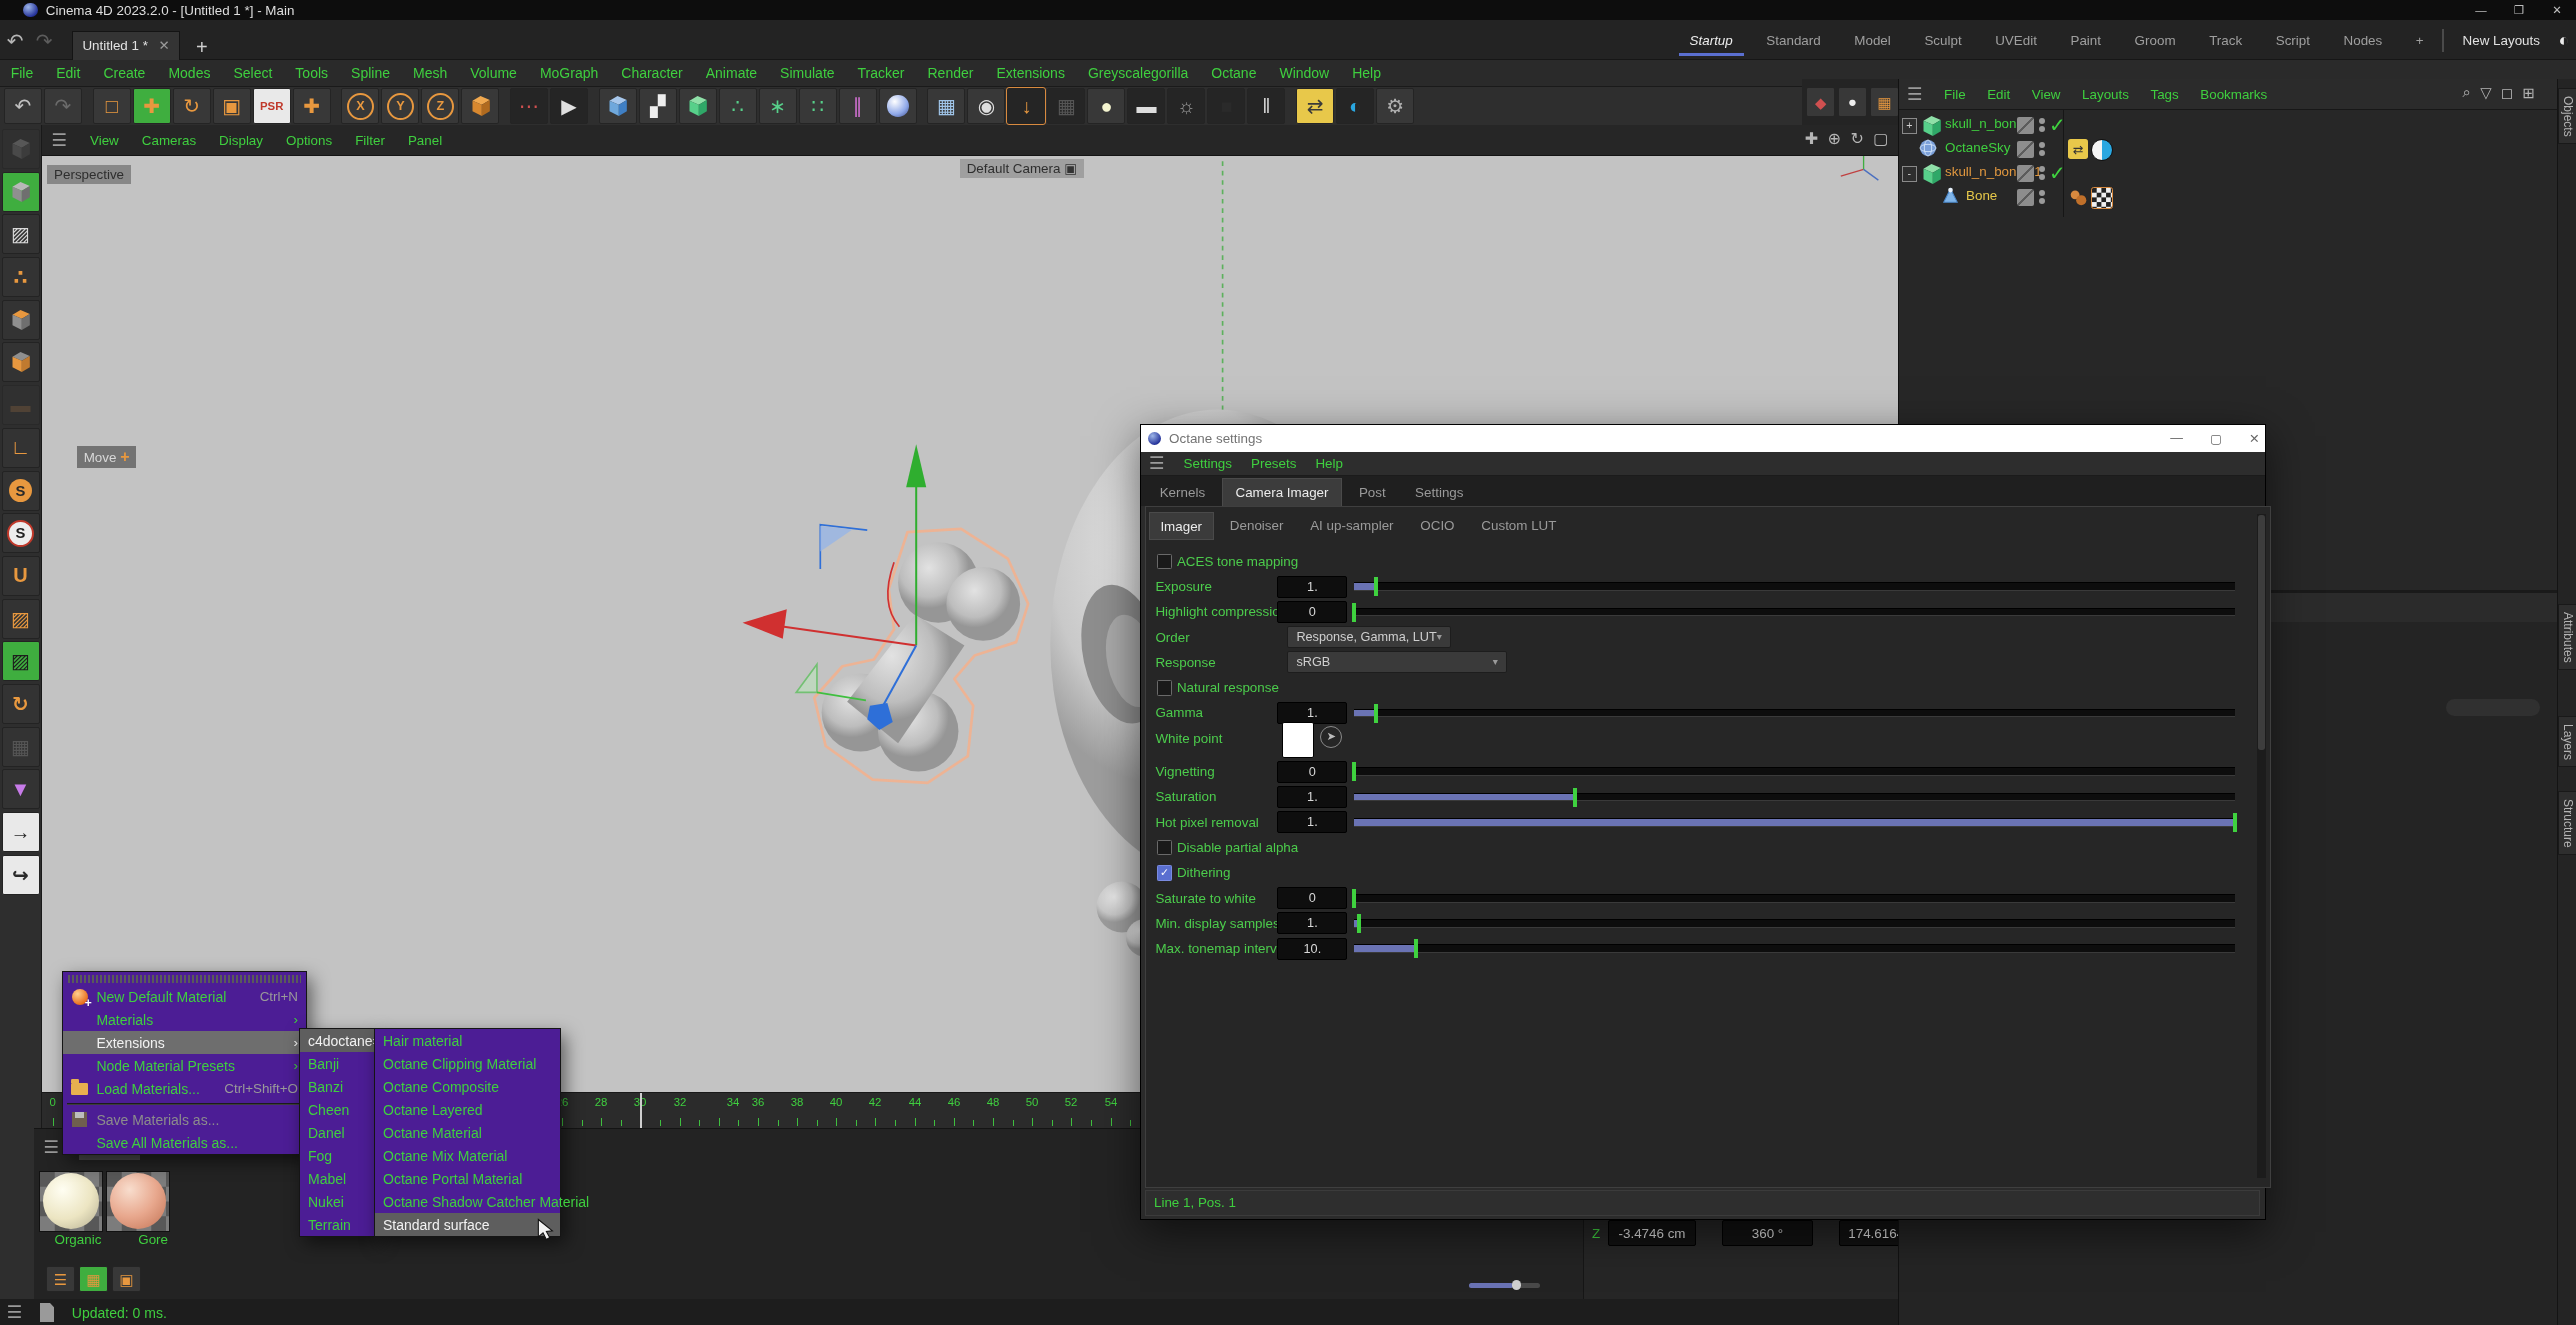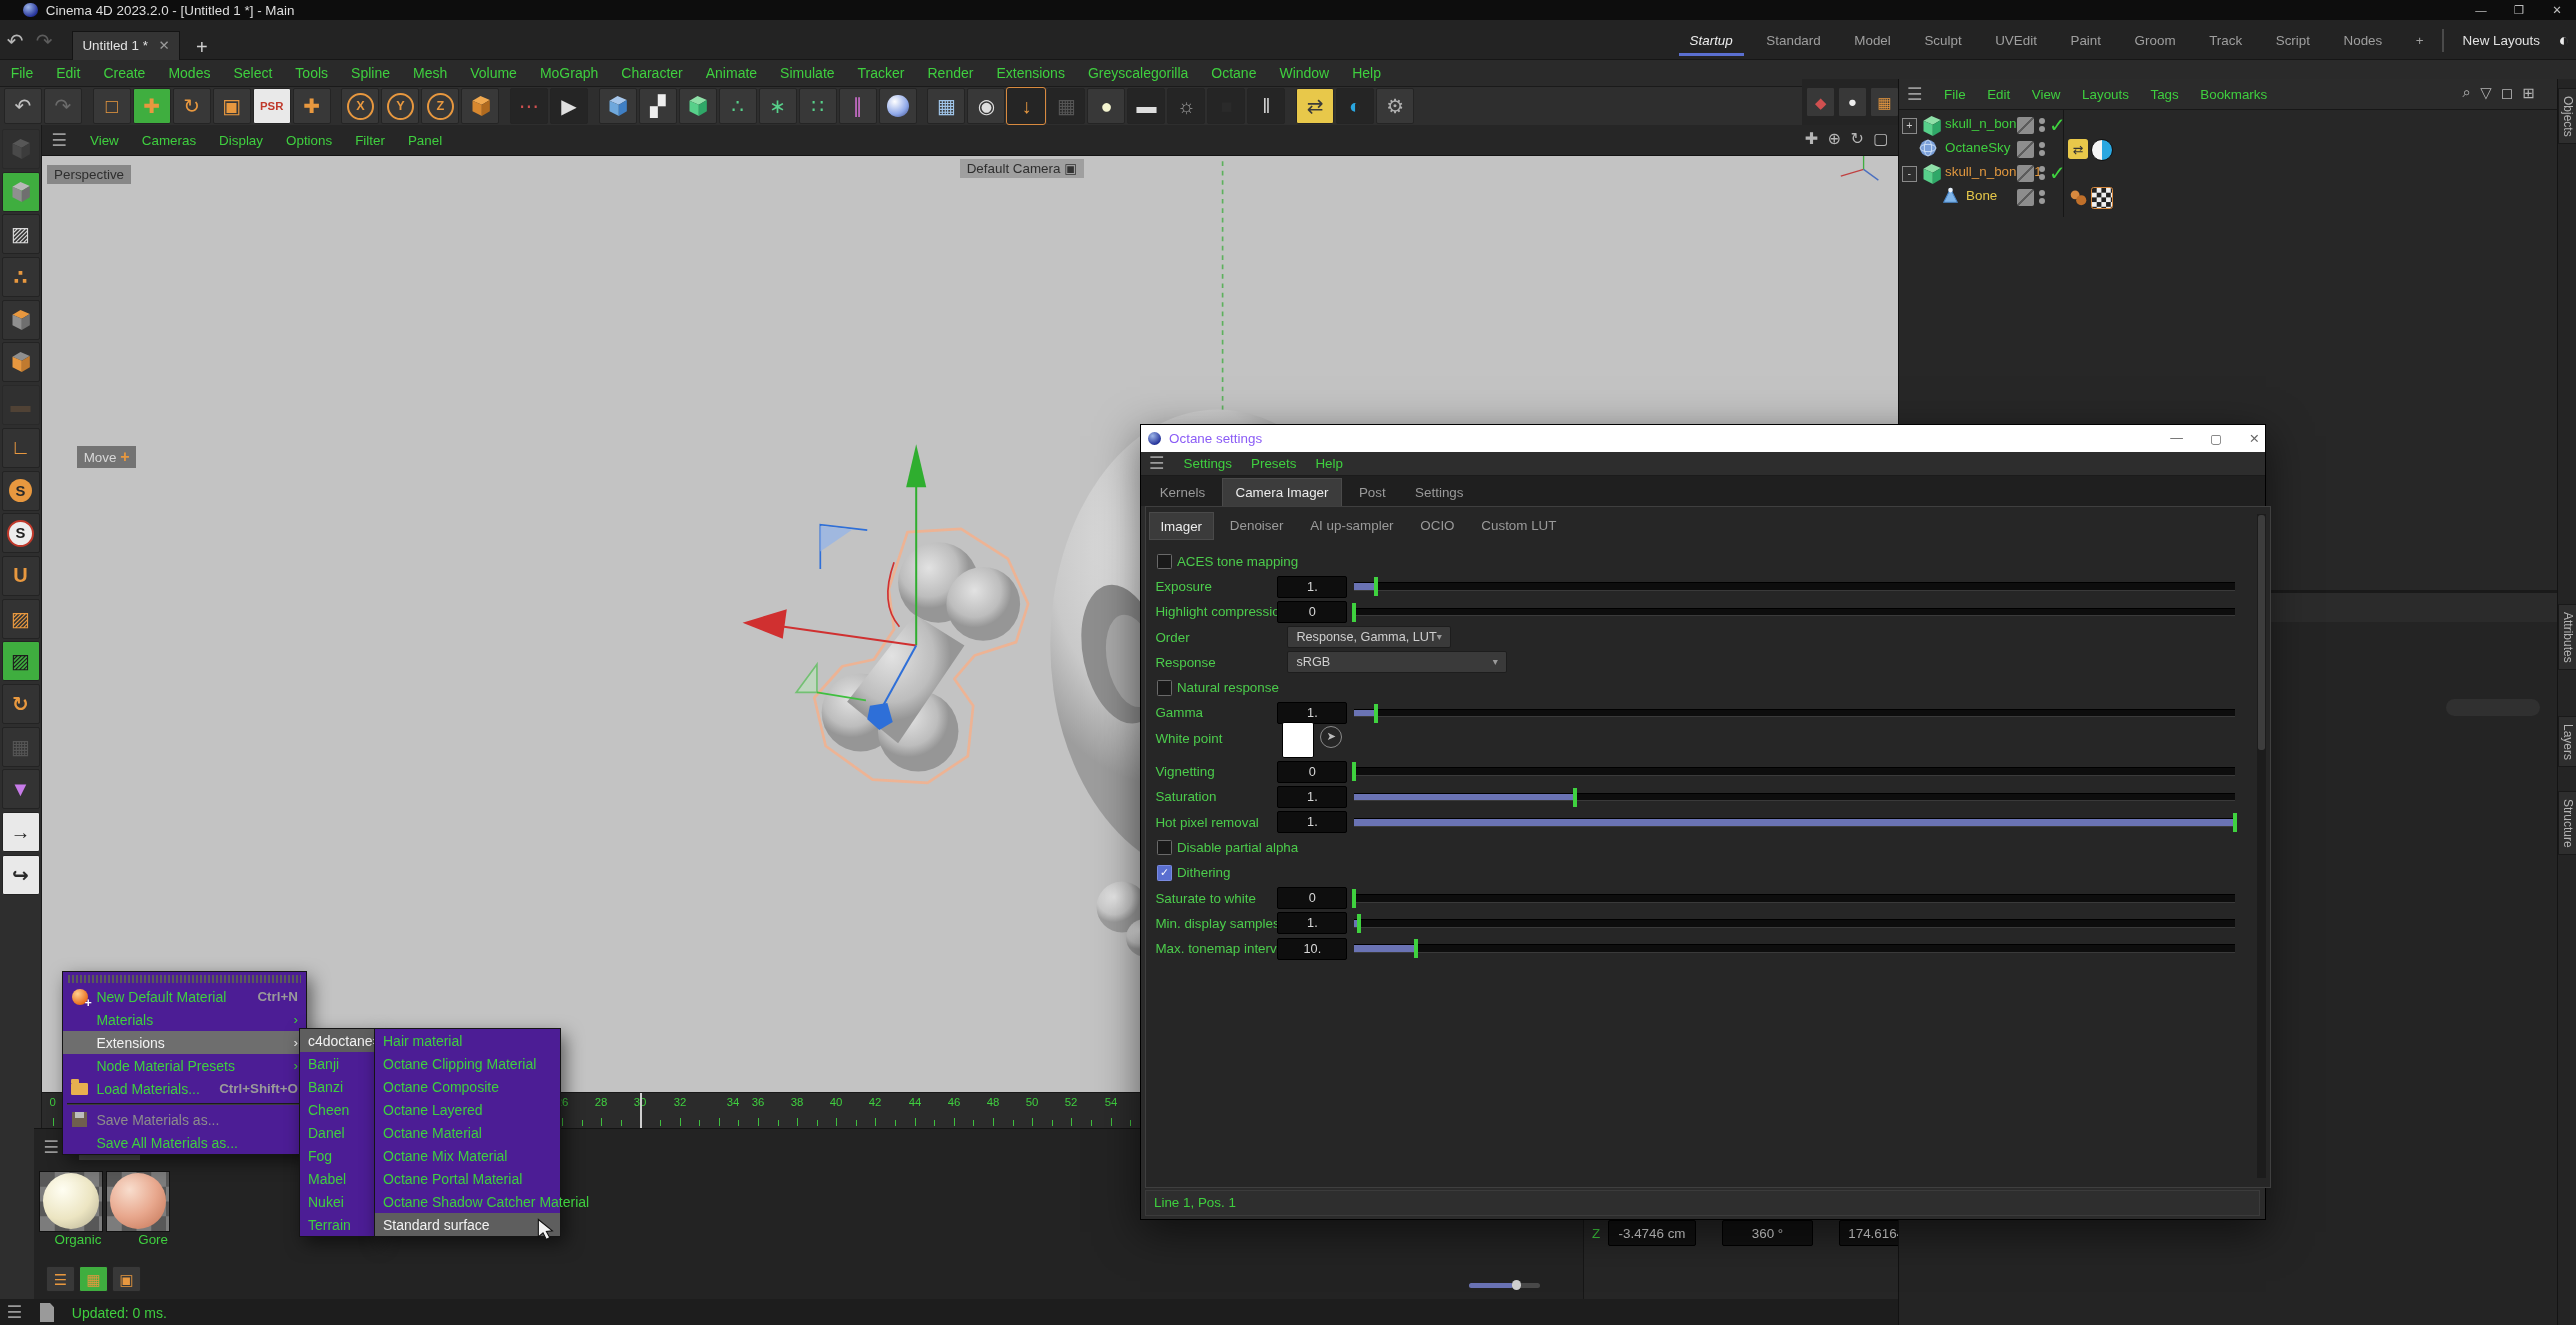--- a/index.html
+++ b/index.html
@@ -92,21 +92,21 @@
   .tagbox{position:absolute;top:2px;width:20px;height:20px;border-radius:2.7px;display:flex;align-items:center;justify-content:center;}
   #splitter{position:absolute;left:0;top:511px;width:659px;height:2.7px;background:#1a1a1a;}
   #ambar{position:absolute;left:0;top:514px;width:659px;height:29.5px;background:#2b2b2b;border-bottom:0.7px solid #171717;display:flex;align-items:center;gap:13.4px;padding-left:10.7px;box-sizing:border-box;color:#c2c2c2;font-size:16px;}
   #amcontent{position:absolute;left:0;top:543px;width:659px;height:703px;background:#242424;}
   .ampill{position:absolute;left:547px;top:77px;width:94px;height:17.4px;border-radius:8.7px;background:#303030;}
   #righttabs{left:2557px;top:79px;width:19px;height:1246px;background:#242424;border-left:0.7px solid #141414;}
   .vtab{position:absolute;left:0;width:19px;writing-mode:vertical-rl;color:#b5b5b5;font-size:12px;background:#2e2e2e;padding:6.7px 1.3px;text-align:center;border:0.7px solid #191919;box-sizing:border-box;}
   
   #octdlg{left:1140px;top:424px;width:1124px;height:794px;background:#2b2b2b;border:0.7px solid #000;box-shadow:0 12px 40px rgba(0,0,0,.55);z-index:50;}
   #oct-title{position:absolute;left:0;top:0;width:1124px;height:27px;background:#fff;display:flex;align-items:center;gap:8px;padding-left:6.7px;box-sizing:border-box;}
-  #oct-title .t{color:#8b5cf6;font-size:13.4px;}
+  #oct-title .t{color:#737373;font-size:13.4px;}
   #oct-title .ctl{position:absolute;right:5.4px;display:flex;gap:27px;color:#666;font-size:12.7px;}
   #oct-menu{position:absolute;left:0;top:27px;width:1124px;height:24px;background:#2d2d2d;display:flex;align-items:center;gap:19px;padding-left:8px;box-sizing:border-box;border-bottom:0.7px solid #1b1b1b;}
   #oct-menu .mi{color:#3fcf3f;font-size:13.4px;}
   #oct-tabs{position:absolute;left:0;top:51px;width:1124px;height:29.5px;background:#1f1f1f;display:flex;align-items:flex-end;gap:5.4px;padding-left:6.7px;box-sizing:border-box;}
   .octab{padding:6px 12px;color:#9a9a9a;font-size:13.4px;}
   .octab.active{background:#3c3c3c;color:#ececec;border:0.7px solid #4a4a4a;border-bottom:none;}
   #oct-box{position:absolute;left:4px;top:81px;width:1115px;height:680px;background:#262626;border:0.7px solid #3f3f3f;padding-left:9px;}
   #oct-subtabs{position:absolute;left:2.7px;top:5.4px;display:flex;gap:5.4px;}
   .ocsub{padding:5.4px 10.7px;color:#9a9a9a;font-size:13.4px;}
   .ocsub.active{background:#3b3b3b;color:#ececec;border:0.7px solid #4a4a4a;}
@@ -126,21 +126,21 @@
   .oc-picker{position:absolute;left:169px;top:0px;width:20px;height:20px;border:1.3px solid #8a8a8a;border-radius:50%;color:#bcbcbc;font-size:11.4px;text-align:center;line-height:19px;}
   #oct-status{position:absolute;left:4px;top:765px;width:1115px;height:25.5px;background:#2e2e2e;border:0.7px solid #3b3b3b;display:flex;align-items:center;padding-left:8px;box-sizing:border-box;color:#3fcf3f;font-size:13.4px;}
   #oct-scroll{position:absolute;right:4px;top:6.7px;width:9.4px;height:664px;background:#1c1c1c;}
   #oct-scroll .th{position:absolute;left:1.3px;top:1.3px;width:6.7px;height:235px;background:#3d3d3d;border-radius:2.7px;}
   
   .popup{background:#4c1d95;border:0.7px solid #151515;box-shadow:5.4px 6.7px 17.4px rgba(0,0,0,.55);z-index:60;}
   #createmenu{left:62px;top:971px;width:243px;}
   .dragdots{height:8px;margin:2.7px 5.4px;background:repeating-linear-gradient(90deg,#5a5a5a 0 2px,transparent 2px 4px);}
   .cmitem{position:relative;height:23px;display:flex;align-items:center;padding:0 8px 0 6.7px;gap:6.7px;}
   .cmitem .lbl{color:#3fcf3f;font-size:14px;white-space:nowrap;}
-  .cmitem .sc{margin-left:auto;color:#9a9a9a;font-size:13.4px;font-weight:bold;}
+  .cmitem .sc{margin-left:auto;color:#9a9a9a;font-size:13.4px;}
   .cmitem .sub{margin-left:auto;color:#3fcf3f;font-size:13.4px;}
   .cmitem.hover{background:#6e6e6e;}
   .cmitem.hover .lbl,.cmitem.hover .sub{color:#f2f2f2;}
   .cmitem.disabled .lbl{color:#8c8c8c;}
   .cmsep{height:1.3px;margin:2.7px 4px;background:#1c1c1c;border-bottom:0.7px solid #3d3d3d;}
   .cmicon{width:20px;display:flex;justify-content:center;}
   .matball{width:16px;height:16px;border-radius:50%;background:radial-gradient(circle at 35% 30%,#ffcf8f,#e8701f 70%,#a34a10);position:relative;}
   .matball::after{content:"+";position:absolute;right:-4px;bottom:-5.4px;color:#fff;font-size:12px;font-weight:bold;}
   .folder{width:17.4px;height:12px;background:#e8b04f;border-radius:1.3px;position:relative;}
   .folder::before{content:"";position:absolute;left:0;top:-3.4px;width:8px;height:3.4px;background:#e8b04f;border-radius:1.3px 1.3px 0 0;}

